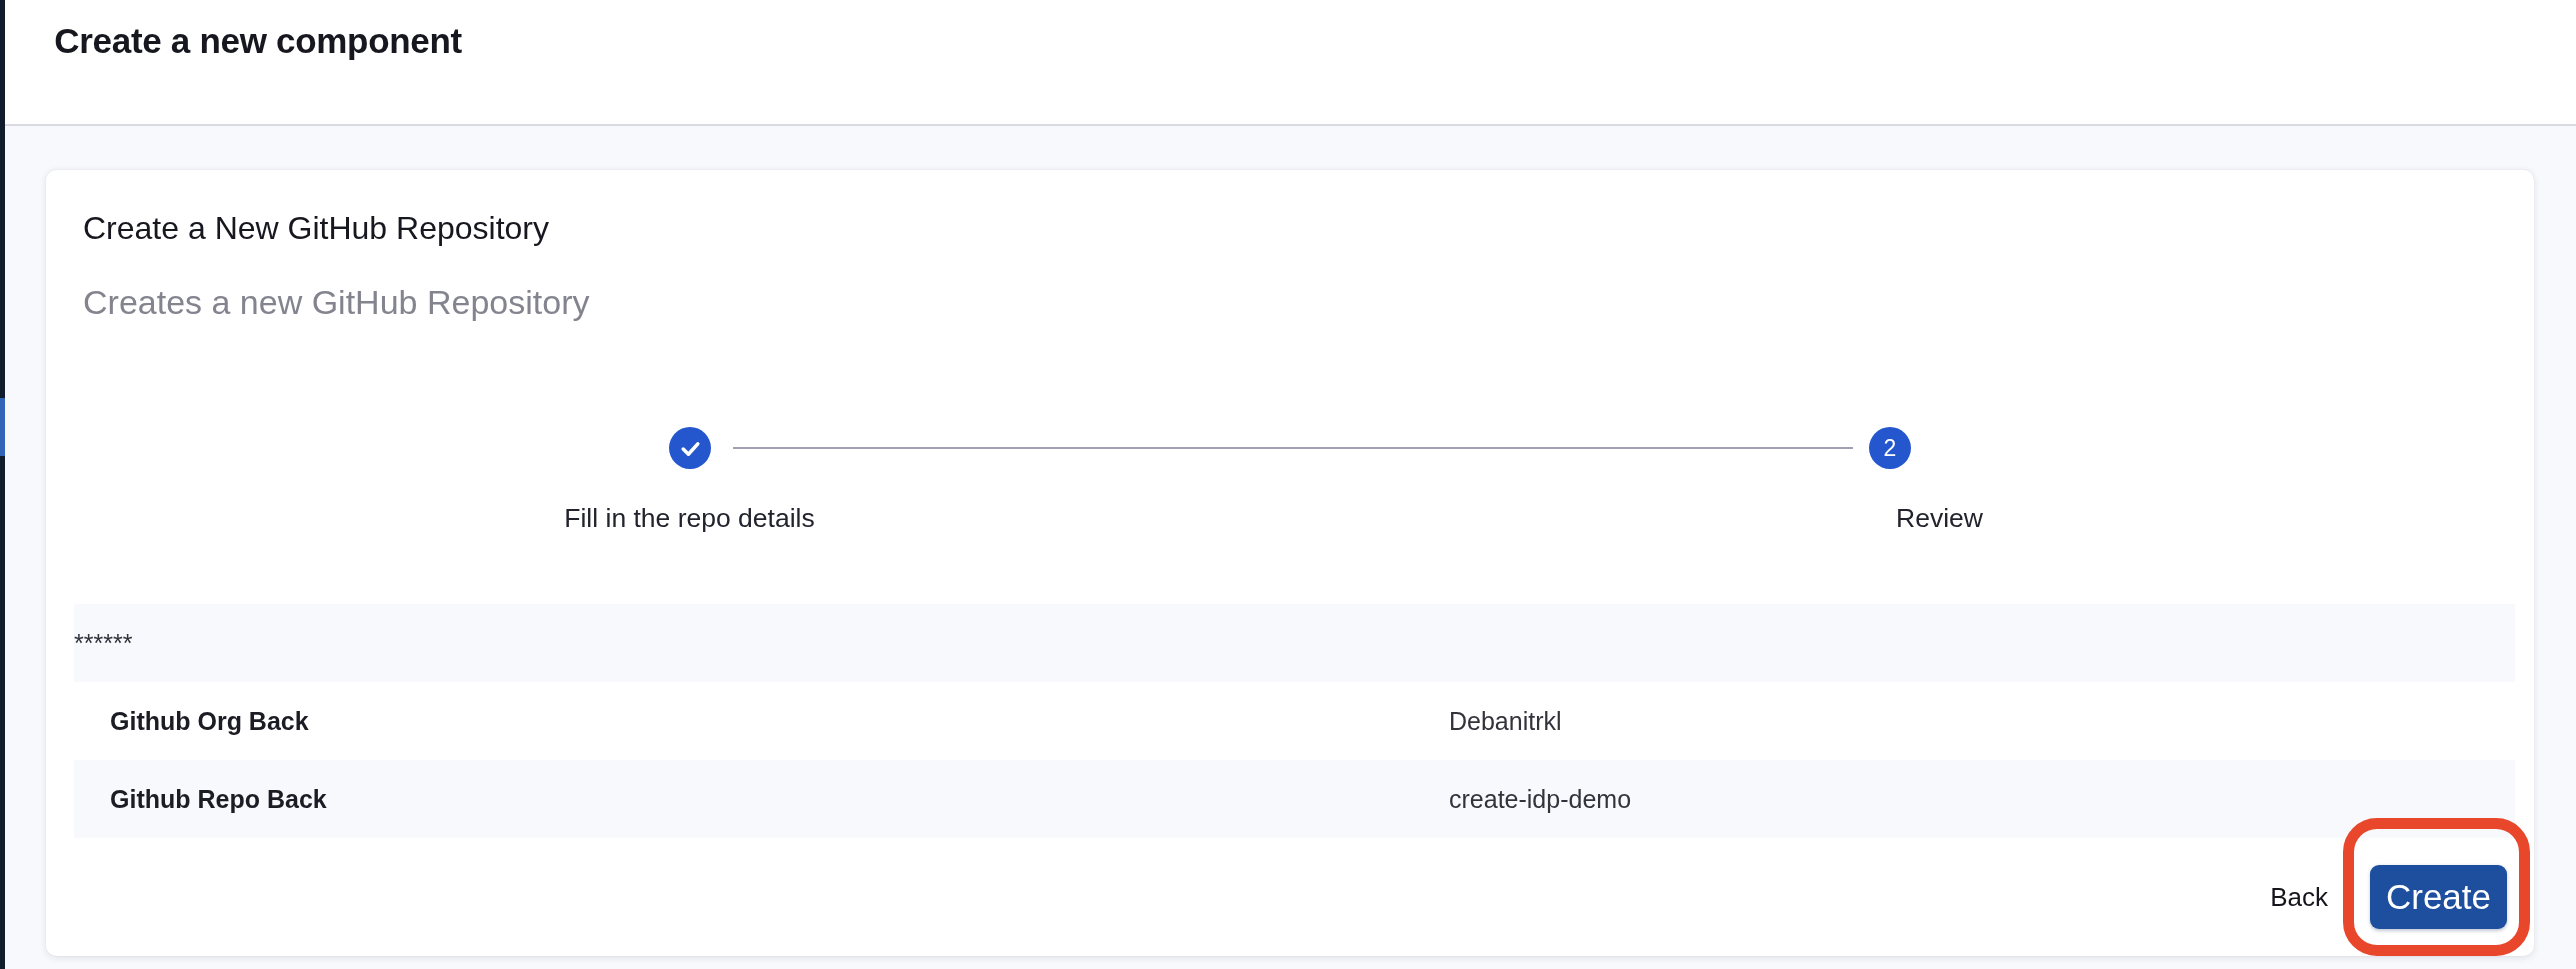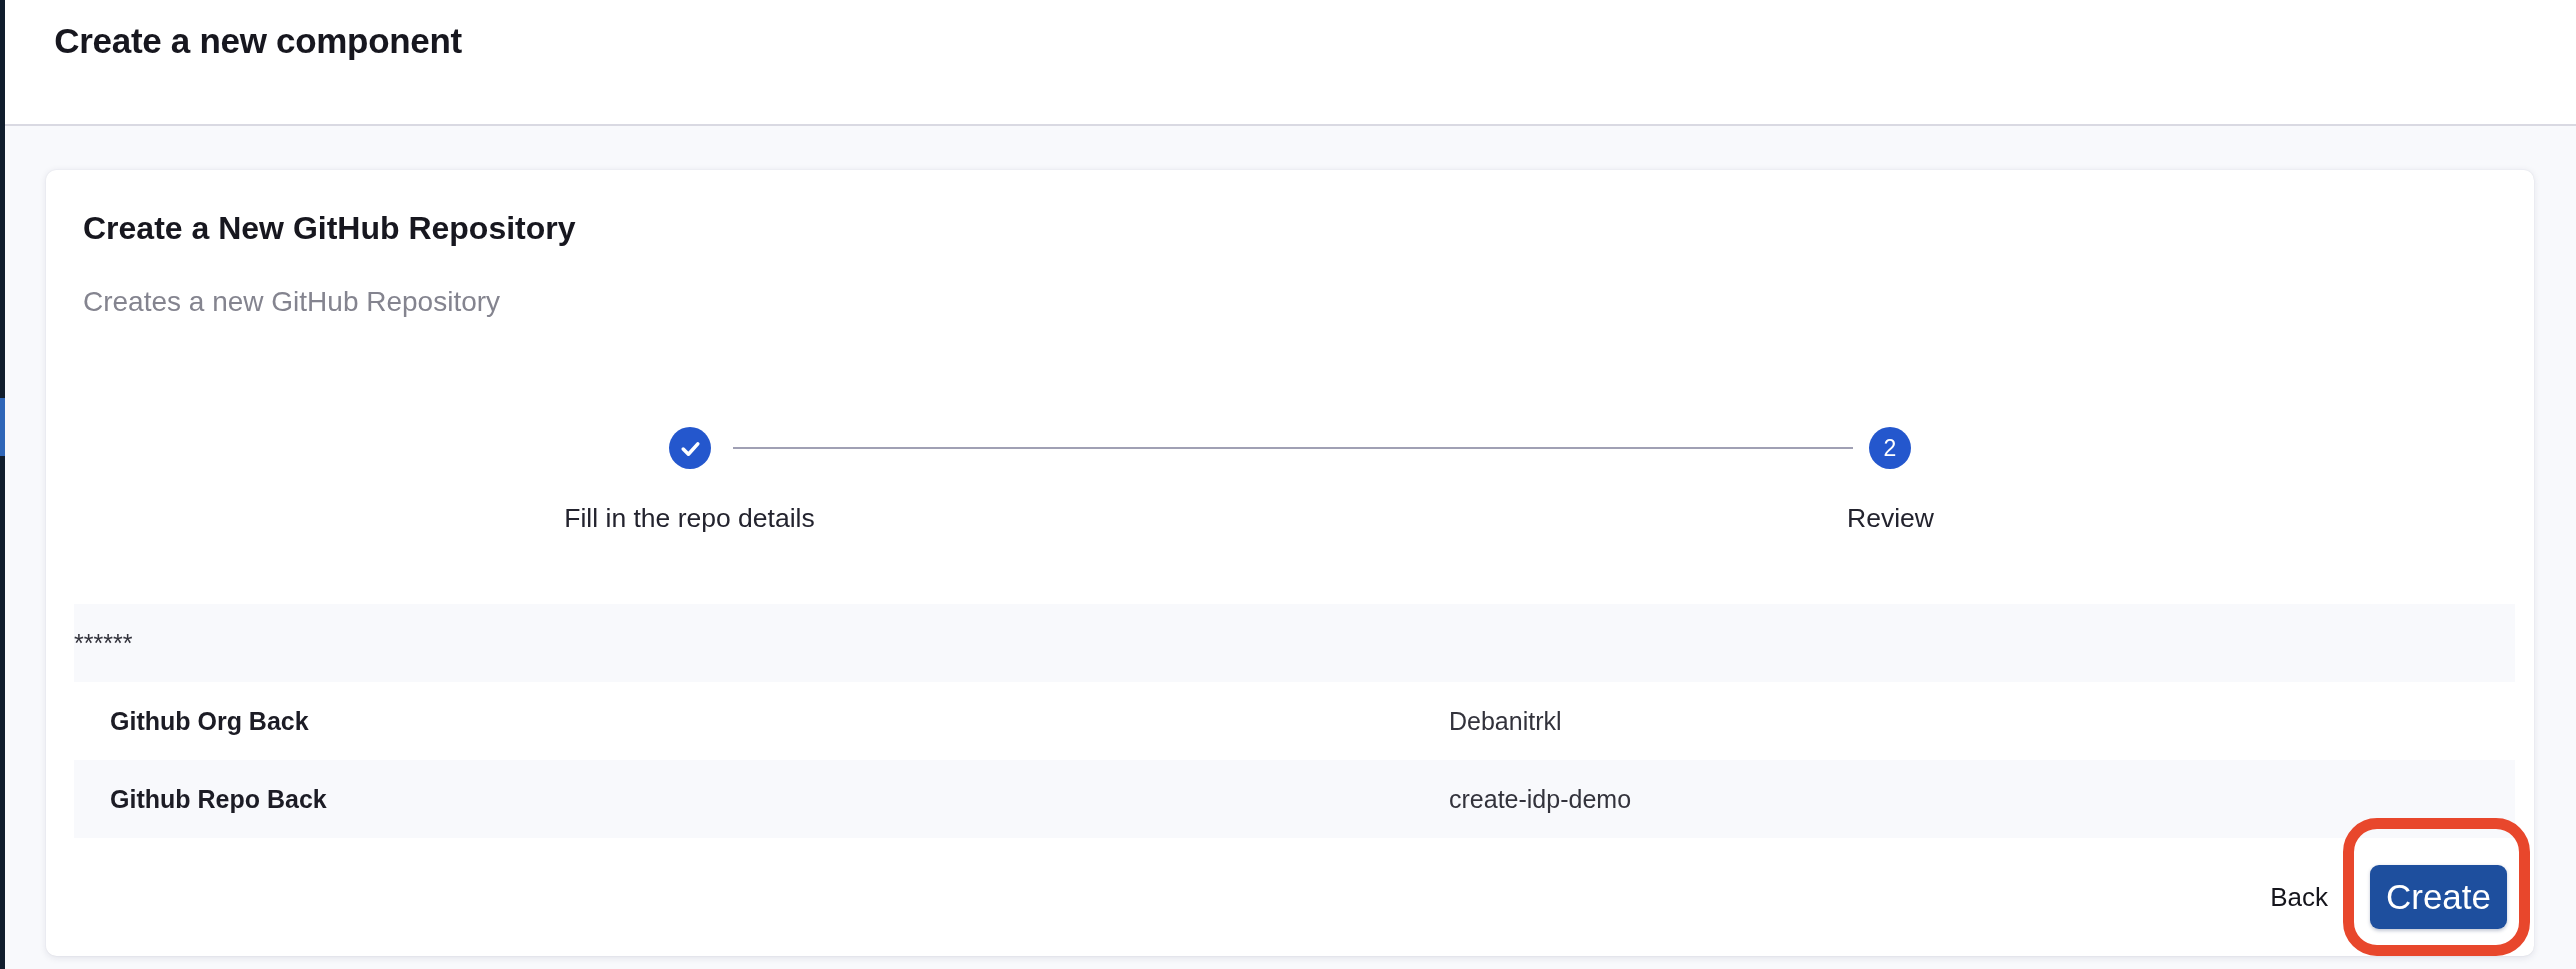--- a/index.html
+++ b/index.html
@@ -23,40 +23,40 @@
   }
   .page-title { font-size:35px; font-weight:700; color:#17171f; letter-spacing:-0.3px; line-height:44px; }
   .page-subtitle { margin-top:14px; font-size:26px; font-weight:400; color:#4d4d57; line-height:32px; }
 
   
   .card {
     position:absolute; left:46px; top:170px; width:2488px; height:786px;
     background:#ffffff; border-radius:10.6px;
     box-shadow:0 1.8px 7px rgba(30,30,70,0.10), 0 0 1.8px rgba(30,30,70,0.08);
   }
-  .card-title { padding:39px 37px 0 37px; font-size:32px; font-weight:700; color:#17171f; line-height:39px; }
-  .card-subtitle { margin-top:37px; padding:0 37px; font-size:28px; font-weight:400; color:#84848f; line-height:34px; }
+  .card-title { padding:39px 37px 0 37px; font-size:32px; font-weight:400; color:#17171f; line-height:39px; }
+  .card-subtitle { margin-top:37px; padding:0 37px; font-size:34px; font-weight:400; color:#84848f; line-height:34px; }
 
   
   .stepper { position:relative; margin-top:108px; height:113px; }
   .connector { position:absolute; left:687px; top:20.3px; width:1120px; height:1.8px; background:#a0a0b4; }
   .step-circle {
     position:absolute; top:0; width:42px; height:42px; border-radius:50%;
     background:var(--step-blue,#2457cd); display:flex; align-items:center; justify-content:center;
   }
   .step-circle.c1 { left:623px; }
   .step-circle.c2 { left:1823px; }
   .step-circle svg { width:25px; height:25px; }
   .step-number { color:#ffffff; font-size:23px; font-weight:400; }
   .step-label {
     position:absolute; top:76px; width:459px; text-align:center;
     font-size:26.5px; color:#23232e; line-height:30px;
   }
   .step-label.l1 { left:414px; }
-  .step-label.l2 { left:1615px; }
+  .step-label.l2 { left:1664px; }
 
   
   .rows { margin:64px 19.4px 0 28px; }
   .rrow { display:flex; align-items:center; height:78px; background:#ffffff; }
   .rrow.alt { background:#f8f9fc; }
   .rrow .rlabel { width:1375px; padding-left:36px; font-size:25px; font-weight:700; color:#1c1c25; }
   .rrow .rvalue { font-size:25px; font-weight:400; color:#33333c; }
 
   
   .actions { display:flex; justify-content:flex-end; align-items:center; margin-top:27px; padding-right:27px; }

